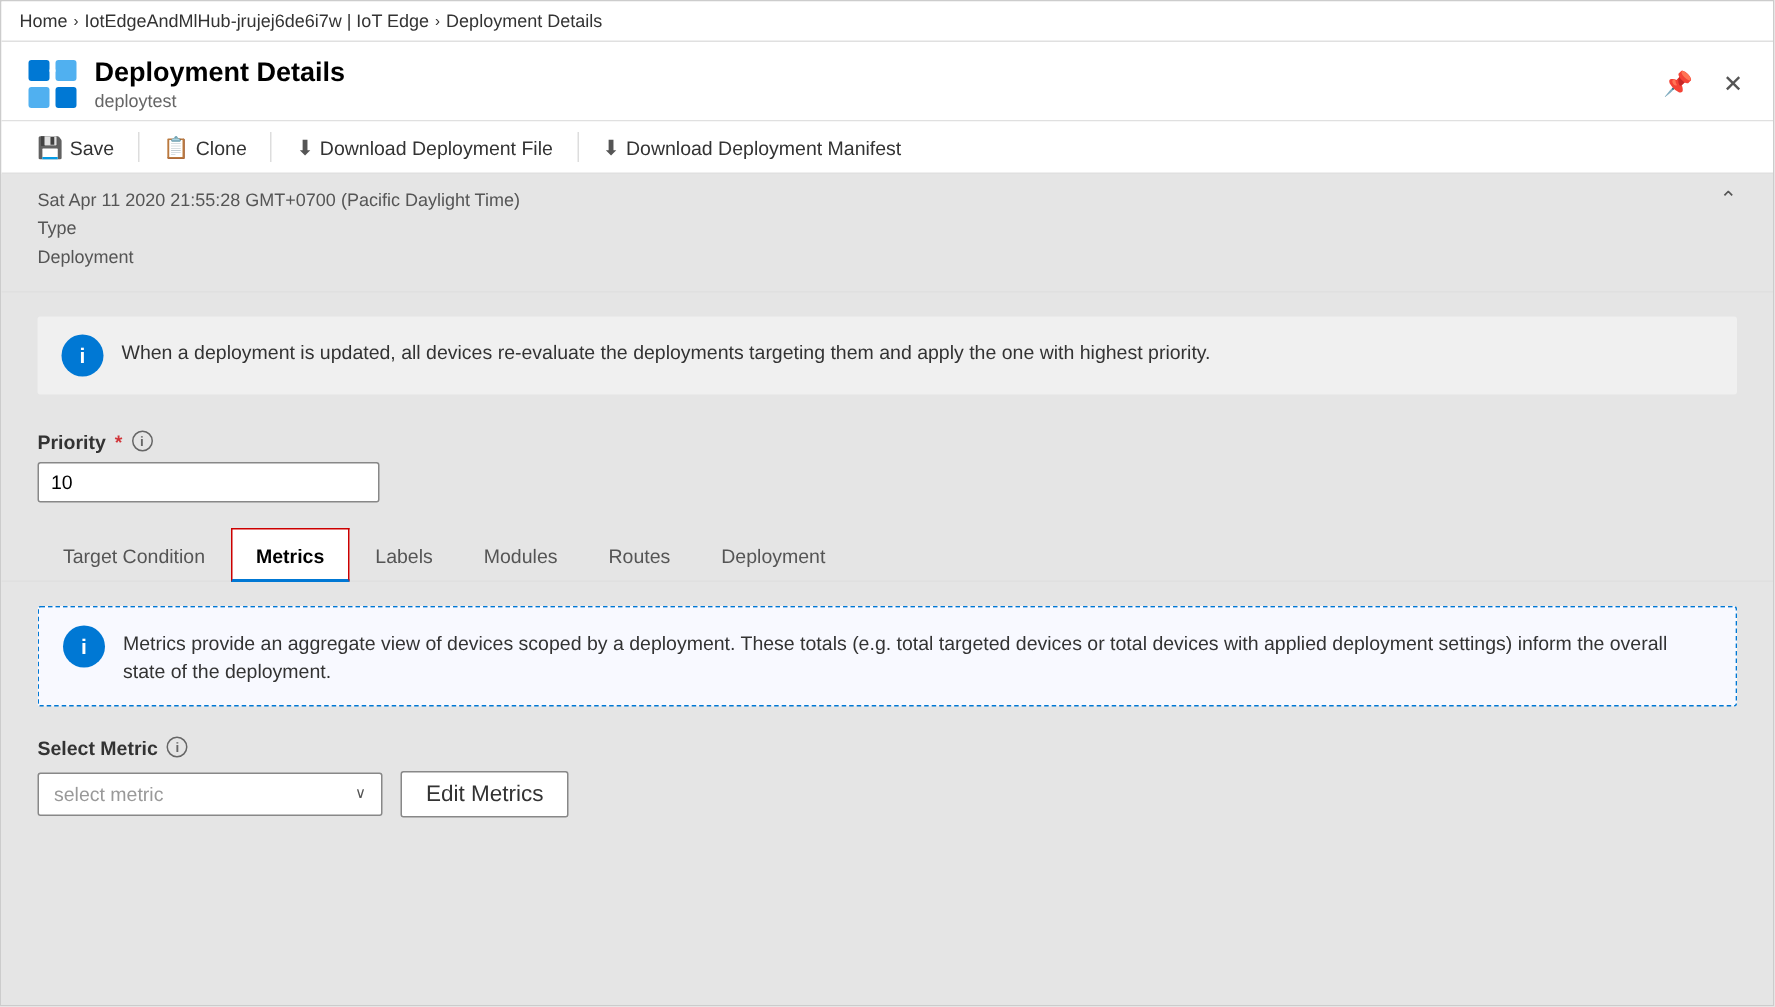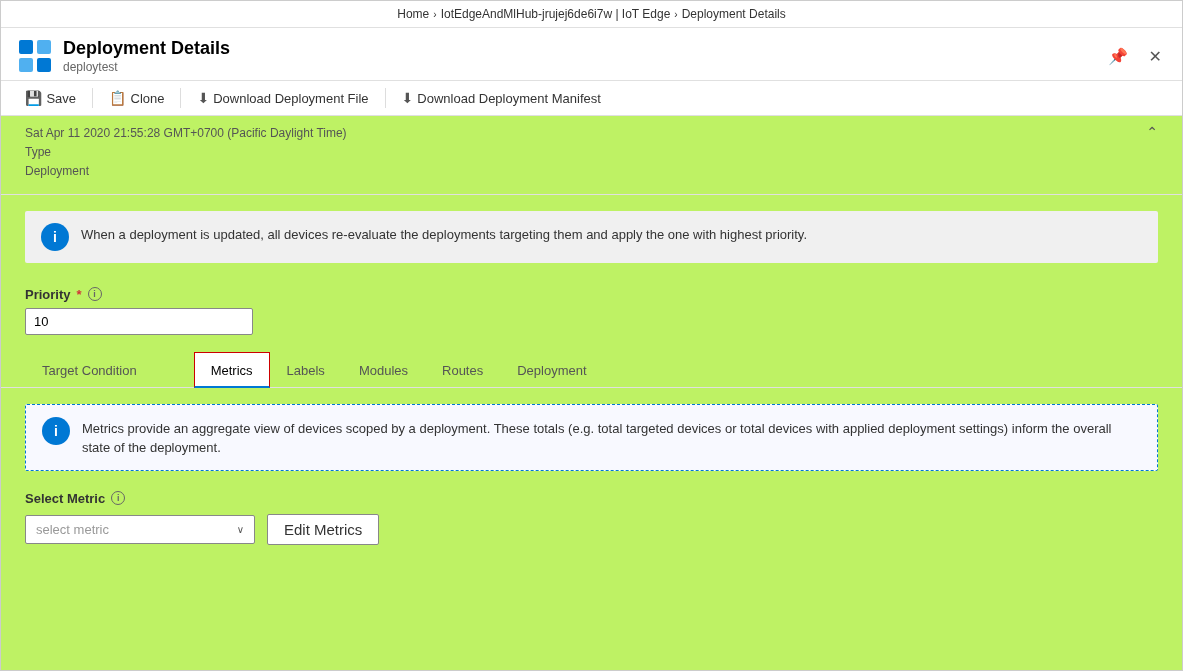--- a/index.html
+++ b/index.html
@@ -25,21 +25,20 @@
     
     .breadcrumb-bar {
       background: #fff;
       padding: 6px 12px;
       font-size: 12px;
       color: #0078d4;
       border-bottom: 1px solid #e0e0e0;
       display: flex;
       align-items: center;
       gap: 4px;
-      justify-content: center;
     }
     .breadcrumb-bar span { color: #333; }
     .breadcrumb-separator { color: #666; font-size: 10px; }
     .breadcrumb-link { color: #0078d4; cursor: pointer; }
 
     
     .title-bar {
       display: flex;
       align-items: center;
       padding: 10px 16px 6px;
@@ -98,21 +97,21 @@
       color: #333;
       border-radius: 2px;
     }
     .toolbar-btn .icon { font-size: 14px; color: #555; }
     .toolbar-separator { width: 1px; height: 20px; background: #ddd; margin: 0 4px; }
 
     
     .content-area {
       flex: 1;
       overflow-y: auto;
-      background: #bef264;
+      background: #e5e5e5;
       position: relative;
       display: flex;
       flex-direction: column;
     }
 
     
     .content-area::-webkit-scrollbar { width: 10px; }
     .content-area::-webkit-scrollbar-track { background: #f0f0f0; }
     .content-area::-webkit-scrollbar-thumb { background: #bbb; border-radius: 3px; }
 
@@ -217,25 +216,24 @@
       color: #555;
       cursor: pointer;
       border: 1px solid transparent;
       position: relative;
       bottom: -1px;
       background: none;
       border-radius: 0;
     }
     .tab-item.active {
       color: #000;
-      font-weight: 400;
+      font-weight: 700;
       border: 1px solid #cc0000;
       border-bottom: 2px solid #0078d4;
       background: #fff;
-      margin-left: 40px;
     }
     .tab-item.active::after {
       content: '';
       position: absolute;
       bottom: -2px;
       left: 0;
       right: 0;
       height: 2px;
       background: #0078d4;
     }

